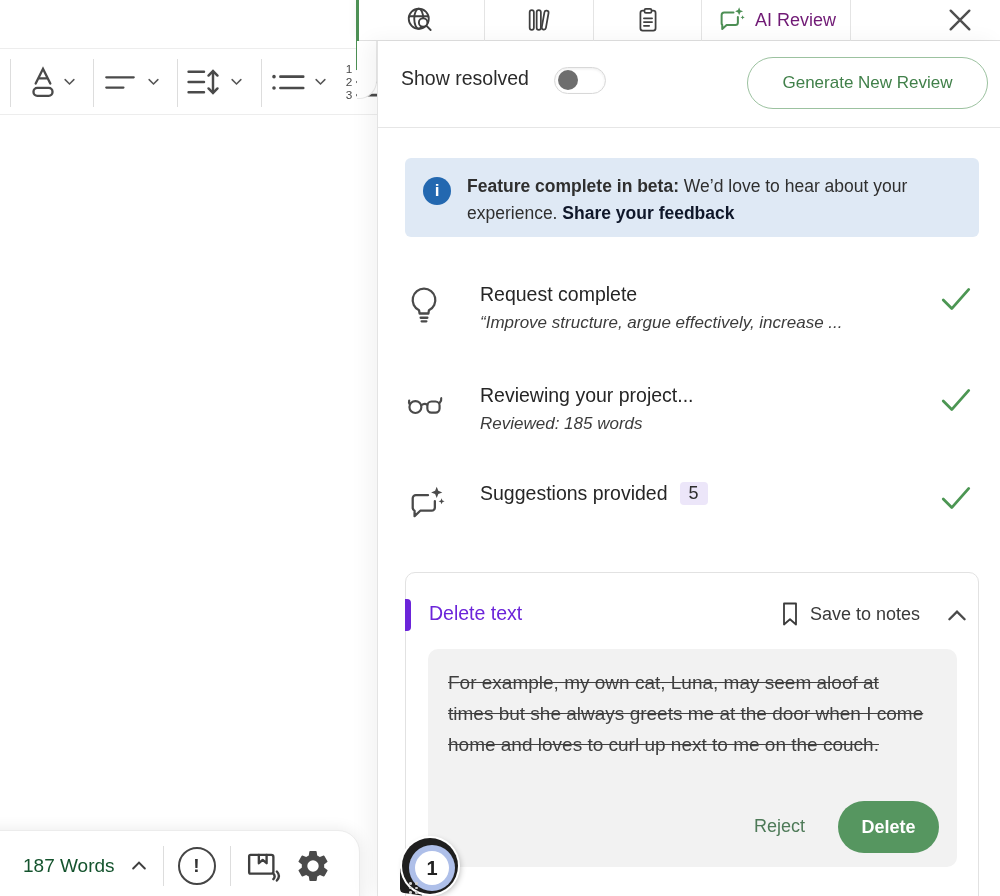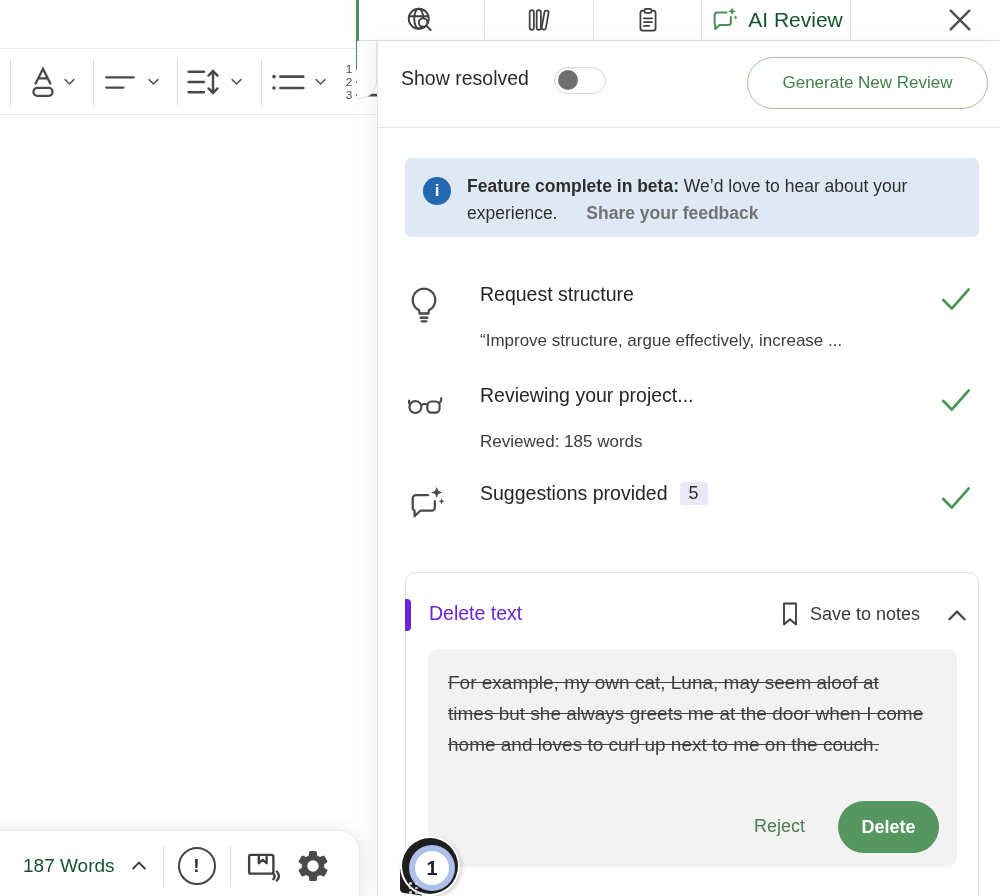--- a/index.html
+++ b/index.html
@@ -16,21 +16,21 @@
   .wordbar .wsep { width:1px; height:40px; background:#ddd; }
   .wc-label { font-size:19px; color:#14532d; white-space:nowrap; }
   .excl { width:38px; height:38px; border:2.2px solid #454545; border-radius:50%;
           display:flex; align-items:center; justify-content:center; font-size:19px; font-weight:700; color:#333; }
 
   
   .tabstrip { position:absolute; left:356px; top:0; width:644px; height:41px; background:#fff;
               border-bottom:1px solid #e0e0e0; display:flex; align-items:center; box-shadow:0 -4px 10px rgba(0,0,0,.05); }
   .tab { height:100%; display:flex; align-items:center; justify-content:center; gap:9px; color:#3f3f3f; cursor:pointer; }
   .tab.active { color:#4c8f54; }
-  .tab-label { font-size:21px; color:#14532d; }
+  .tab-label { font-size:18px; color:#701a75; }
   .vsep { width:1px; height:41px; background:#e4e4e4; }
   .greenbar { position:absolute; left:356px; top:0; width:3px; height:70px; background:#4c8f54; }
   .corner { position:absolute; left:357px; top:41px; width:20px; height:58px; background:#fff;
             border-bottom-right-radius:18px; border-right:1px solid #e9e9e9; border-bottom:1px solid #e9e9e9; }
   .close-btn { margin-left:auto; margin-right:24px; color:#4f4f4f; display:flex; cursor:pointer; }
 
   .panel { position:absolute; left:377px; top:41px; width:623px; height:855px; background:#fff;
            border-left:1px solid #e3e3e3; box-shadow:-8px 0 20px rgba(0,0,0,.05);padding-left:39px; }
 
   .show-resolved { position:absolute; left:23px; top:26px; font-size:19.5px; color:#2b2b2b; }
@@ -40,26 +40,26 @@
   .gen-btn { position:absolute; right:12px; top:16px; width:241px; height:52px; border-radius:26px;
              border:1.5px solid #9cc2a0; background:#fff; color:#41804a; font-size:17px;
              font-family:inherit; cursor:pointer; }
   .hdr-divider { position:absolute; left:0; top:86px; width:623px; height:1px; background:#e6e6e6; }
 
   .banner { position:absolute; left:27px; top:117px; width:574px; height:79px; background:#dfe9f5; border-radius:6px; }
   .banner-i { position:absolute; left:18px; top:19px; width:28px; height:28px; border-radius:50%; background:#2368b0;
               color:#fff; font-weight:700; font-size:17px; display:flex; align-items:center; justify-content:center; }
   .banner-text { position:absolute; left:62px; top:15px; width:500px; font-size:17.5px; line-height:27px; color:#2f2f2f; }
   .banner-text b { font-weight:700; }
-  .banner-link { color:#737373; font-weight:600; cursor:pointer;margin-left:24px; }
+  .banner-link { color:#0f172a; font-weight:600; cursor:pointer; }
 
   .step { position:absolute; left:27px; width:574px; }
   .step-icon { position:absolute; left:2px; top:2px; color:#4a4a4a; }
   .step-title { position:absolute; left:75px; top:0; font-size:19.5px; font-weight:500; color:#262626; display:flex; align-items:center; }
-  .step-sub { position:absolute; left:75px; top:48px; font-size:17px; color:#3c3c3c; }
+  .step-sub { position:absolute; left:75px; top:30px; font-size:17px; color:#3c3c3c;font-style:italic; }
   .step-check { position:absolute; right:6px; top:2px; color:#4c9653; }
   .badge { display:inline-block; margin-left:12px; background:#ece6f9; color:#2e2e2e; font-size:18px;
            padding:1px 9px; border-radius:4px; font-weight:400; }
 
   .card { position:absolute; left:27px; top:531px; width:574px; height:359px; background:#fff;
           border:1px solid #e2e2e2; border-radius:10px; }
   .accent { position:absolute; left:-1px; top:26px; width:6px; height:32px; background:#6b24d9; border-radius:0 4px 4px 0; }
   .card-title { position:absolute; left:23px; top:29px; font-size:19.5px; font-weight:500; color:#6b24d9; }
   .save-notes { position:absolute; right:58px; top:28px; display:flex; align-items:center; gap:10px;
                 color:#3a3a3a; font-size:18px; cursor:pointer; }
@@ -248,21 +248,21 @@
       <div class="banner-text"><b>Feature complete in beta:</b><span> We’d love to hear about your experience. </span><span class="banner-link">Share your feedback</span></div>
     </div>
 
     <div class="step" style="top:242px;height:70px">
       <span class="step-icon">
         <svg width="34" height="40" viewBox="0 0 24 28" fill="none" stroke="#4a4a4a" stroke-width="1.6" stroke-linecap="round" stroke-linejoin="round">
           <path d="M12 2.5 a8 8 0 0 1 3.5 15.2 l-0.4 2.3 h-6.2 l-0.4 -2.3 A8 8 0 0 1 12 2.5 Z"></path>
           <path d="M9.6 23 h4.8 M10.3 25.5 h3.4"></path>
         </svg>
       </span>
-      <div class="step-title">Request structure</div>
+      <div class="step-title">Request complete</div>
       <div class="step-sub">“Improve structure, argue effectively, increase ...</div>
       <span class="step-check">
         <svg width="34" height="28" viewBox="0 0 32 26" fill="none" stroke="#4c9653" stroke-width="2.6" stroke-linecap="round" stroke-linejoin="round">
             <polyline points="4,14 12,22 28,4"></polyline>
           </svg>
       </span>
     </div>
 
     <div class="step" style="top:343px;height:70px">
       <span class="step-icon" style="top:8px">

